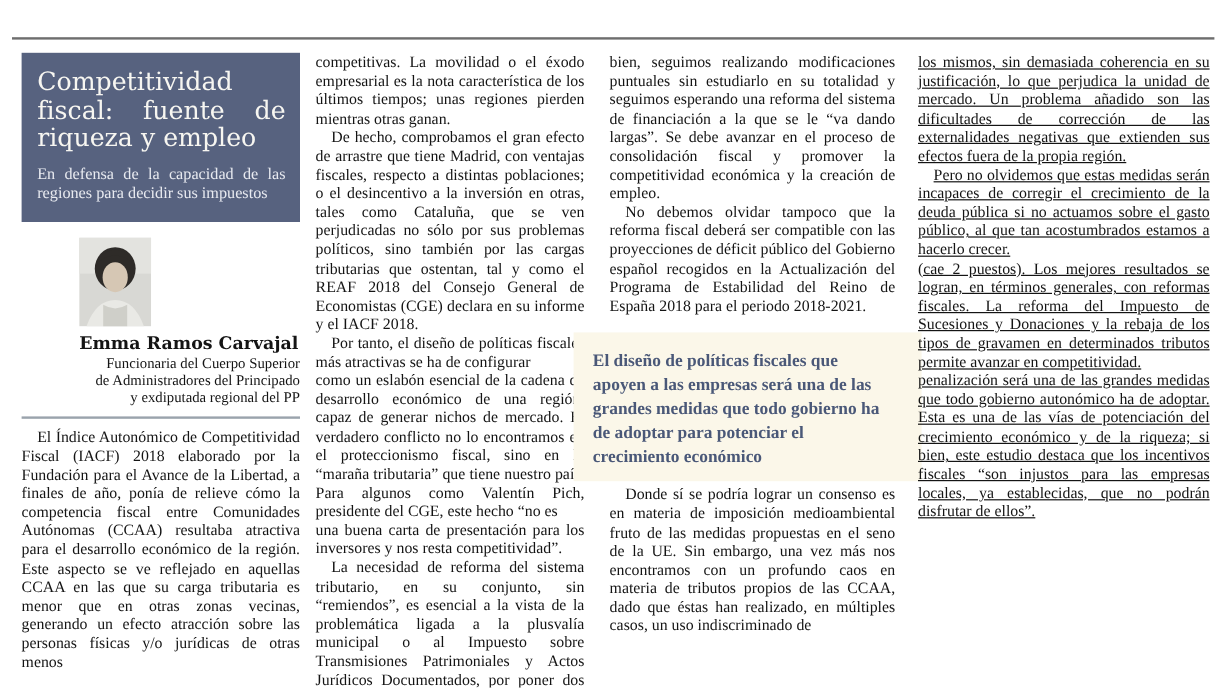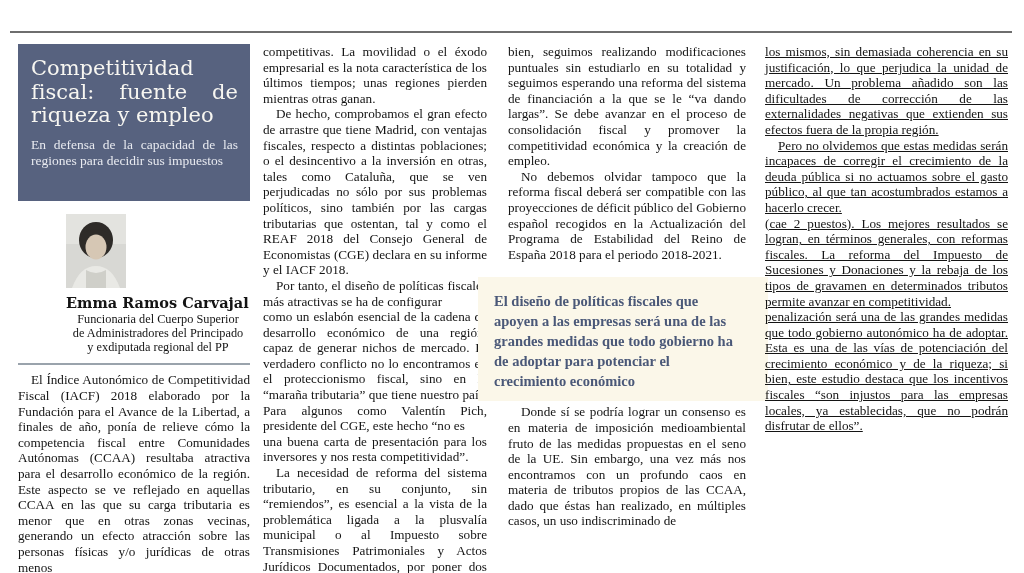--- a/index.html
+++ b/index.html
@@ -17,30 +17,30 @@
   #col3{left:508px;width:238px;}
   #col4{left:765px;width:243px;text-decoration:underline;}
   
   .masthead{
     background:#57627f;color:#f7f6f1;padding:13px 12px 16px 13px;
     font-family:"DejaVu Serif", serif;
   }
   .masthead .title{font-size:21px;line-height:1.12;font-weight:400;margin:0;}
   .masthead .subtitle{
     font-family:"Liberation Serif", serif;font-size:13.5px;line-height:1.22;
-    color:#e8eaf0;margin:9px 0 16px 0;
+    color:#e8eaf0;margin:9px 0 0 0;
   }
   
   .author{margin-top:13px;margin-left:48px;}
   .photo{width:60px;height:74px;display:block;}
   .author-name{
     font-family:"DejaVu Serif", serif;font-weight:700;font-size:14.5px;
     margin:7px 0 2px 0;text-align:left;
   }
-  .author-role{font-size:12.3px;line-height:13.8px;text-align:center;}
+  .author-role{font-size:12.3px;line-height:13.8px;text-align:right;}
   .byline-divider{height:2px;background:#9aa3ac;margin:9px 0 7px 0;}
   
   .narrow-right{margin-right:30px;}
   .indent-left{margin-left:38px;}
   .quote-gap{height:142px;}
   
   .pull-quote{
     position:absolute;left:478px;top:277px;width:290px;height:124px;
     background:#fbf7e9;color:#4a5878;box-sizing:border-box;
     padding:14px 24px 0 16px;overflow:hidden;

